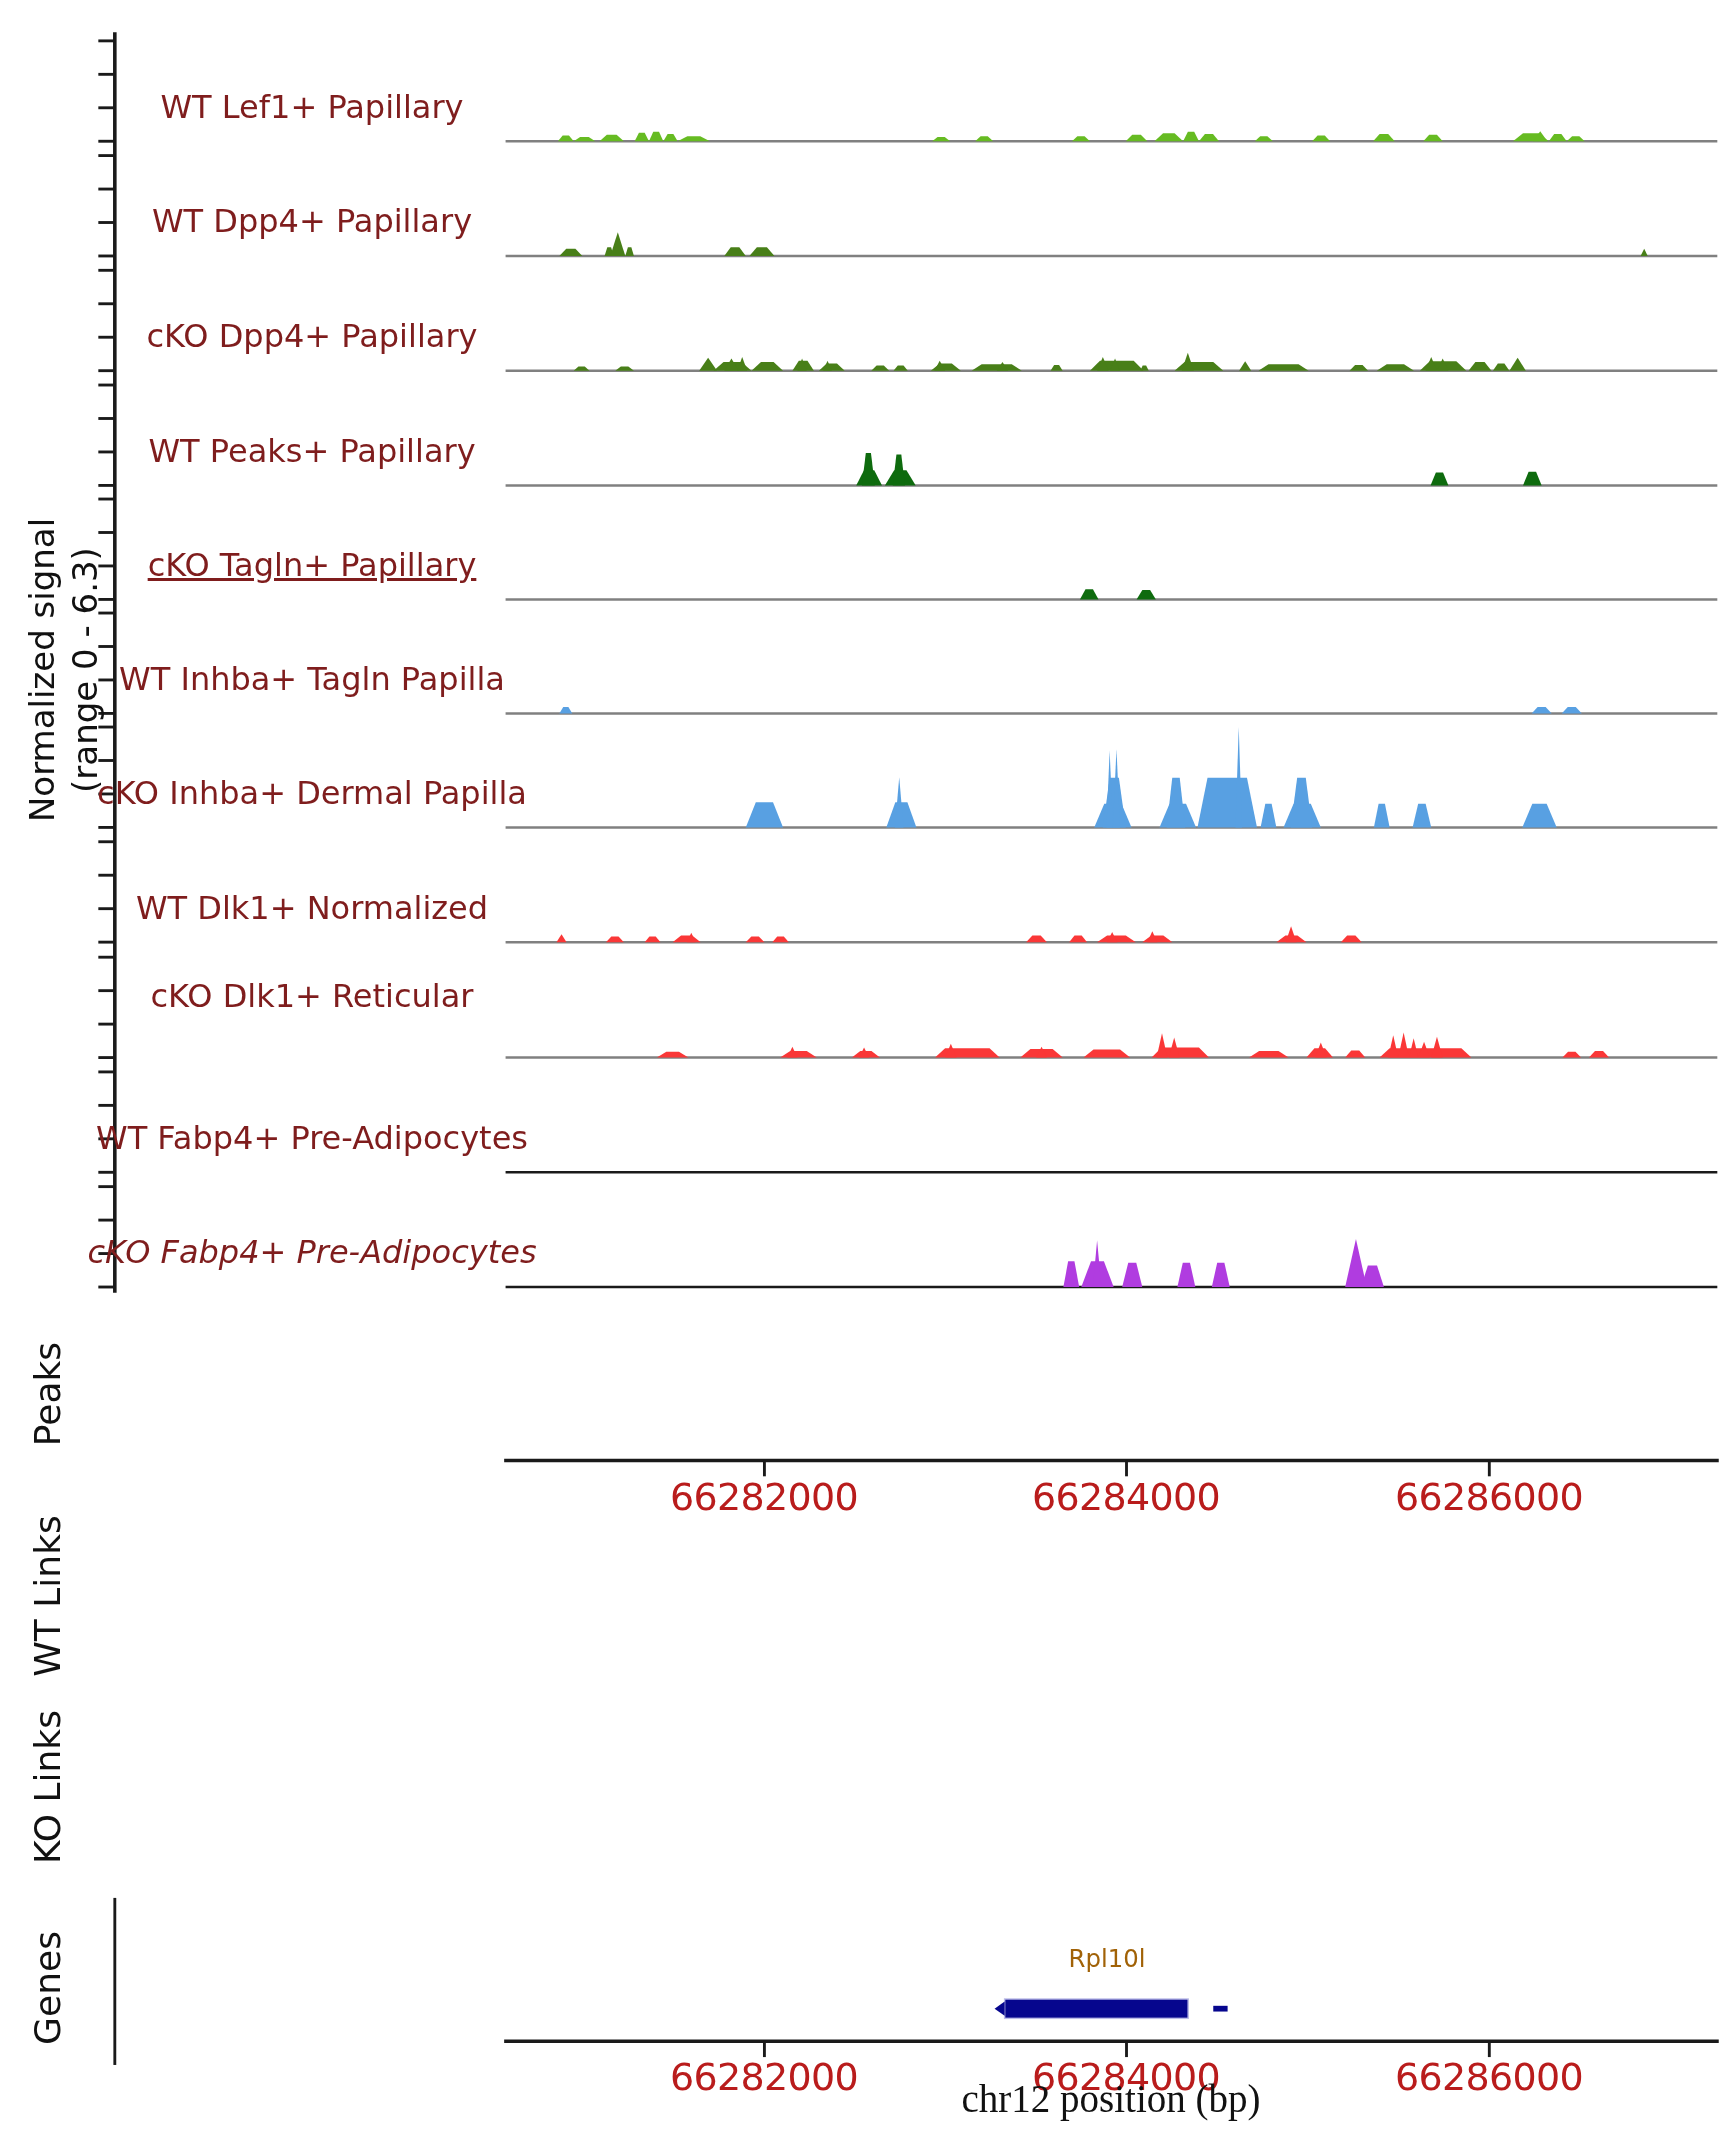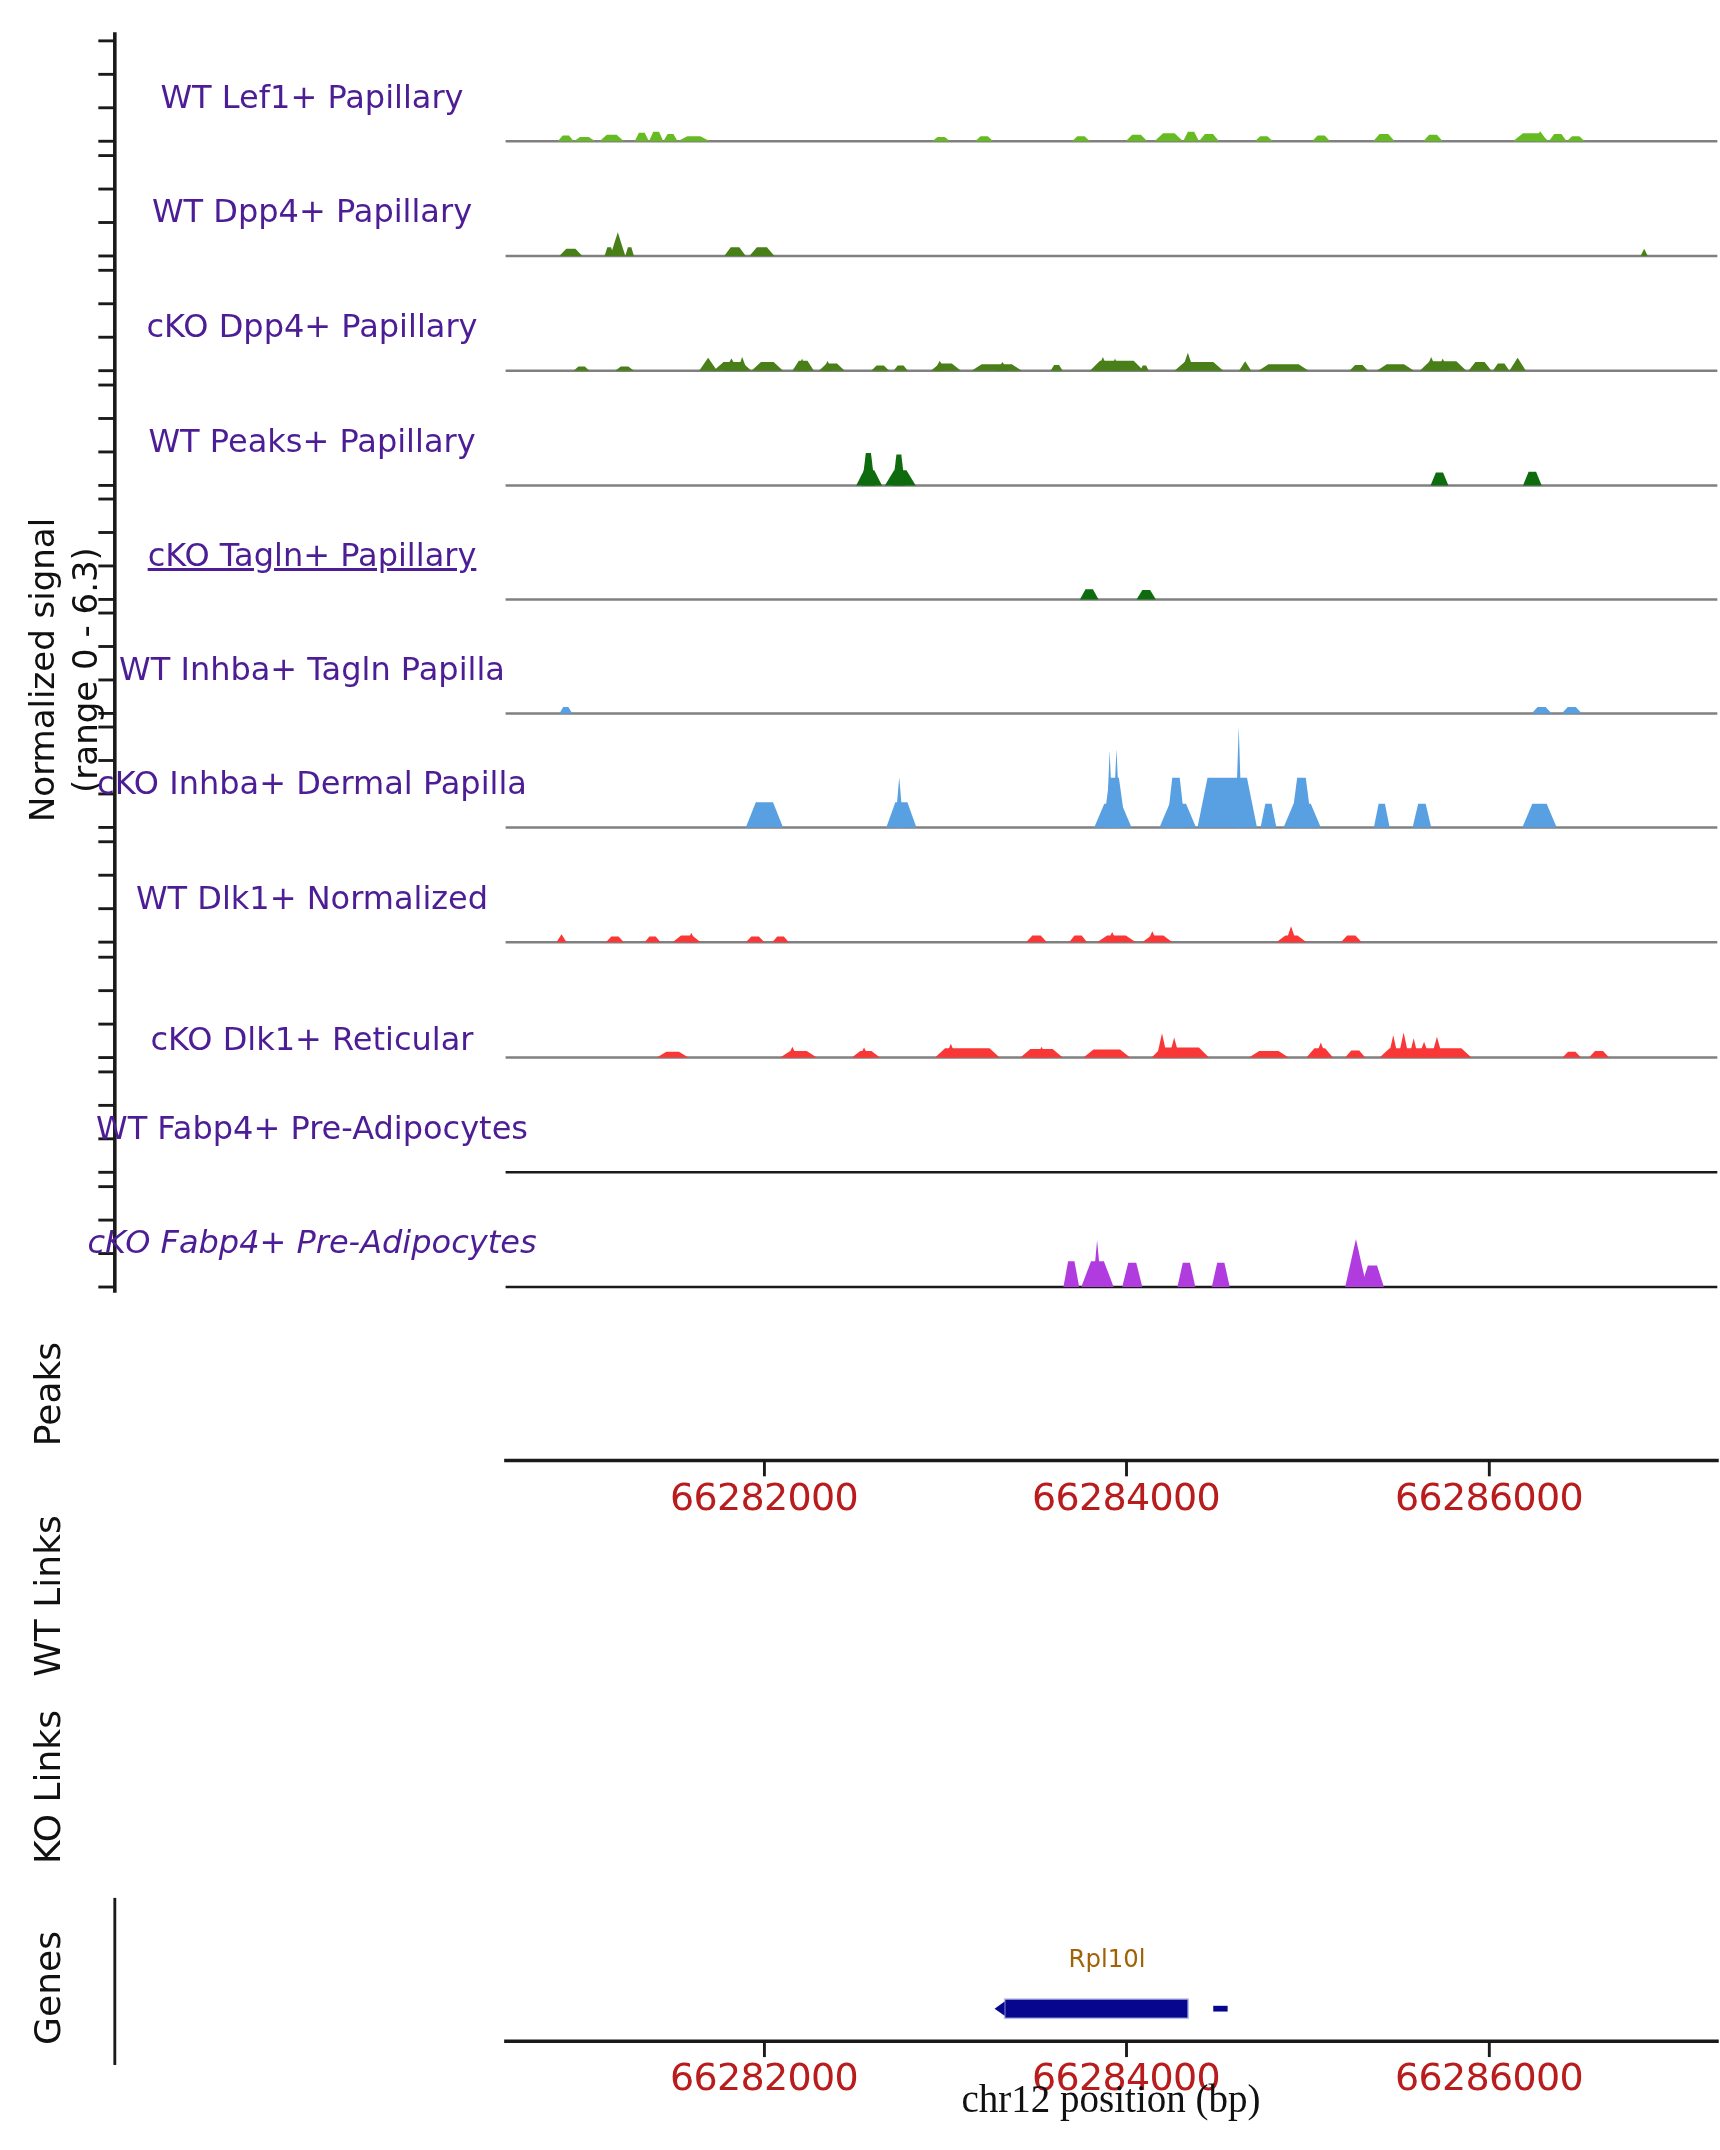--- a/index.html
+++ b/index.html
@@ -3,21 +3,21 @@
 <meta charset="utf-8">
 <style>
   html,body{margin:0;padding:0;}
   body{
     width:1721px;height:2151px;position:relative;background:#ffffff;
     font-family:"DejaVu Sans","Liberation Sans",sans-serif;overflow:hidden;
   }
   #plot{position:absolute;left:0;top:0;}
   .track-label{
     position:absolute;transform:translate(-50%,-50%);
-    font-size:32px;color:#4c1d95;white-space:nowrap;
+    font-size:32px;color:#7f1d1d;white-space:nowrap;margin-top:10px;
   }
   .tick-label{
     position:absolute;transform:translateX(-50%);
     font-size:38px;color:#b91c1c;white-space:nowrap;letter-spacing:-0.7px;
   }
   .rot{
     position:absolute;transform:translate(-50%,-50%) rotate(-90deg);
     font-size:36px;color:#111;white-space:nowrap;
   }
   .ylab{font-size:34px;text-align:center;line-height:1.25;}
@@ -285,21 +285,21 @@
 
 <div id="track-labels">
     <div class="track-label" style="left: 312px; top: 97px;">WT Lef1+ Papillary</div>
     <div class="track-label" style="left: 312px; top: 211px;">WT Dpp4+ Papillary</div>
     <div class="track-label" style="left: 312px; top: 326px;">cKO Dpp4+ Papillary</div>
     <div class="track-label" style="left: 312px; top: 441px;">WT Peaks+ Papillary</div>
     <div class="track-label" style="left: 312px; top: 555px; text-decoration: underline;">cKO Tagln+ Papillary</div>
     <div class="track-label" style="left: 312px; top: 669px;">WT Inhba+ Tagln Papilla</div>
     <div class="track-label" style="left: 312px; top: 783px;">cKO Inhba+ Dermal Papilla</div>
     <div class="track-label" style="left: 312px; top: 898px;">WT Dlk1+ Normalized</div>
-    <div class="track-label" style="left: 312px; top: 1039px;">cKO Dlk1+ Reticular</div>
+    <div class="track-label" style="left: 312px; top: 986px;">cKO Dlk1+ Reticular</div>
     <div class="track-label" style="left: 312px; top: 1128px;">WT Fabp4+ Pre-Adipocytes</div>
     <div class="track-label" style="left: 312px; top: 1242px; font-style: italic;">cKO Fabp4+ Pre-Adipocytes</div>
   </div>
 
 <div class="tick-label" style="left:764px;top:1475px;">66282000</div>
 <div class="tick-label" style="left:1126px;top:1475px;">66284000</div>
 <div class="tick-label" style="left:1489px;top:1475px;">66286000</div>
 
 <div class="tick-label" style="left:764px;top:2055px;">66282000</div>
 <div class="tick-label" style="left:1126px;top:2055px;">66284000</div>

